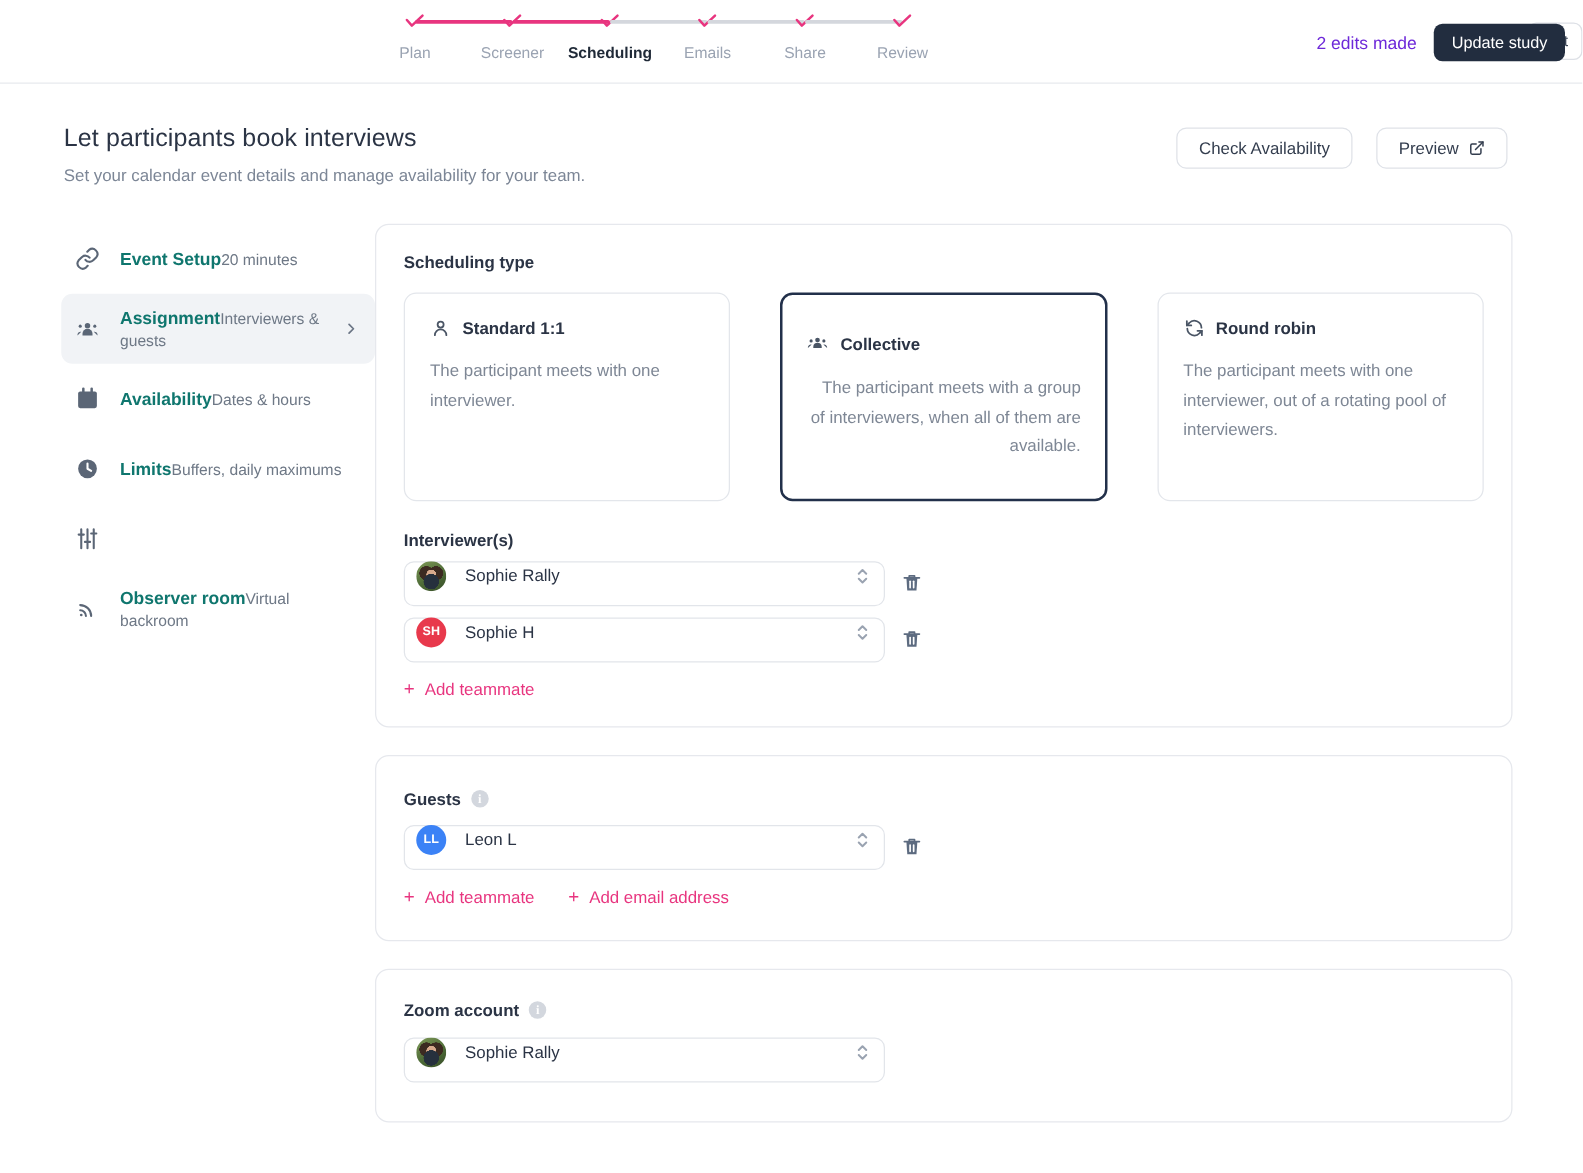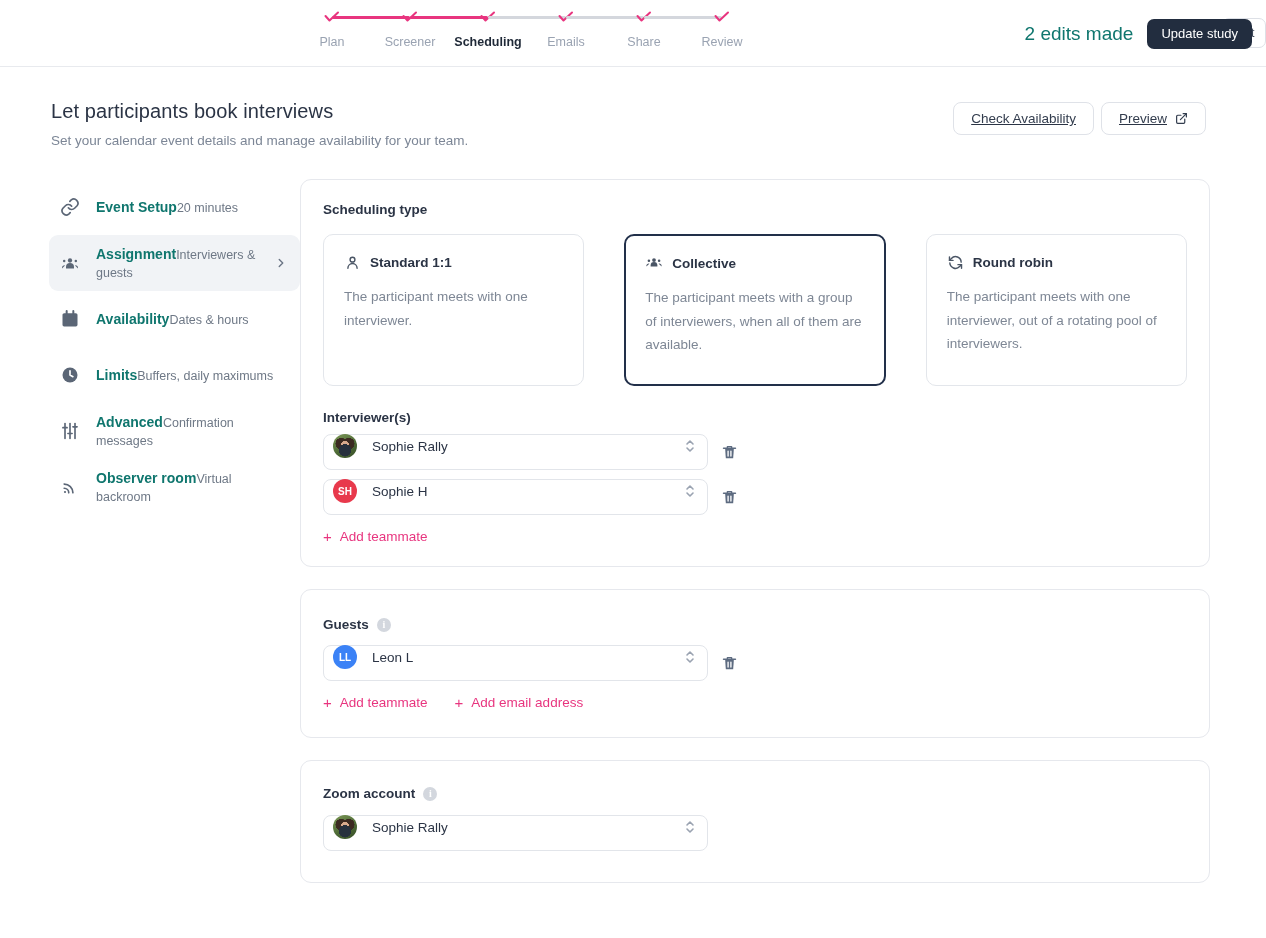--- a/index.html
+++ b/index.html
@@ -54,36 +54,36 @@
     width: 78px; height: 3px; border-radius: 2px;
     margin-top: 6px;
     background: #d4d7dd;
   }
   .connector.done { background: #e8357f; }
 
   .topright {
     position: absolute; right: 14px; top: 0; height: 67px;
     display: flex; align-items: center; gap: 14px;
   }
-  .edits { font-size: 19px; color: #0f766e; }
+  .edits { font-size: 14px; color: #6d28d9; }
   .update-btn {
     background: #222d3f; color: #fff;
     border: none; border-radius: 7px;
     height: 30px; padding: 0 14px;
     font-size: 13px; cursor: pointer;
     font-family: "Liberation Sans", sans-serif;
   }
 
   
   .page-head { position: relative; padding: 33px 0 0 51px; }
   .page-title { font-size: 20px; font-weight: normal; color: #2b3445; letter-spacing: .1px; }
   .page-sub { margin-top: 10px; font-size: 13.5px; color: #7c8696; }
   .head-actions {
     position: absolute; right: 60px; top: 35px;
-    display: flex; gap: 7px; text-decoration: underline;
+    display: flex; gap: 19px;
   }
   .ghost-btn {
     border: 1px solid #dfe2e8; background: #fff;
     border-radius: 8px; height: 33px; padding: 0 17px;
     font-size: 13.5px; color: #333d4e; cursor: pointer;
     display: flex; align-items: center; gap: 8px;
     font-family: "Liberation Sans", sans-serif;
   }
 
   
@@ -123,21 +123,21 @@
   .type-row { display: flex; gap: 40px; margin-top: 17px; }
   .type-card {
     flex: 1;
     border: 1px solid #e3e6eb;
     border-radius: 10px;
     padding: 19px 20px;
     min-height: 152px;
     cursor: pointer;
     background: #fff;
   }
-  .type-card.selected { border: 2px solid #22304a; padding: 18px 19px; }
+  .type-card.selected { border: 2px solid #22304a; padding: 30px 19px; text-align: right; }
   .type-head { display: flex; align-items: center; gap: 9px; }
   .type-icon { color: #4a5565; display: flex; }
   .type-name { font-size: 13.5px; font-weight: bold; color: #2b3445; }
   .type-desc { margin-top: 14px; font-size: 13.5px; color: #7e8795; line-height: 1.75; }
 
   .field-label { font-size: 13.5px; font-weight: bold; color: #2b3445; margin: 24px 0 9px; display:flex; align-items:center; gap:8px; }
 
   .select-row { display: flex; align-items: center; gap: 13px; margin-bottom: 9px; }
   .select {
     width: 385px; height: 36px;
@@ -326,21 +326,20 @@
         <span class="nav-icon">
           <svg width="20" height="20" viewBox="0 0 24 24" fill="none" stroke="currentColor" stroke-width="2" stroke-linecap="round" stroke-linejoin="round">
             <line x1="6" y1="3" x2="6" y2="21"></line>
             <line x1="12" y1="3" x2="12" y2="21"></line>
             <line x1="18" y1="3" x2="18" y2="21"></line>
             <line x1="3.5" y1="8" x2="8.5" y2="8"></line>
             <line x1="9.5" y1="15" x2="14.5" y2="15"></line>
             <line x1="15.5" y1="7" x2="20.5" y2="7"></line>
           </svg>
         </span>
-        <span class="nav-text"><span class="nav-title">Advanced</span><span class="nav-sub">Confirmation messages</span></span>
       </div>
       <div class="nav-item">
         <span class="nav-icon">
           <svg width="20" height="20" viewBox="0 0 24 24" fill="none" stroke="currentColor" stroke-width="2" stroke-linecap="round" stroke-linejoin="round">
             <circle cx="6" cy="18" r="1.3" fill="currentColor" stroke="none"></circle>
             <path d="M5 13.5a5.5 5.5 0 0 1 5.5 5.5"></path>
             <path d="M5 8.5A10.5 10.5 0 0 1 15.5 19"></path>
           </svg>
         </span>
         <span class="nav-text"><span class="nav-title">Observer room</span><span class="nav-sub">Virtual backroom</span></span>

